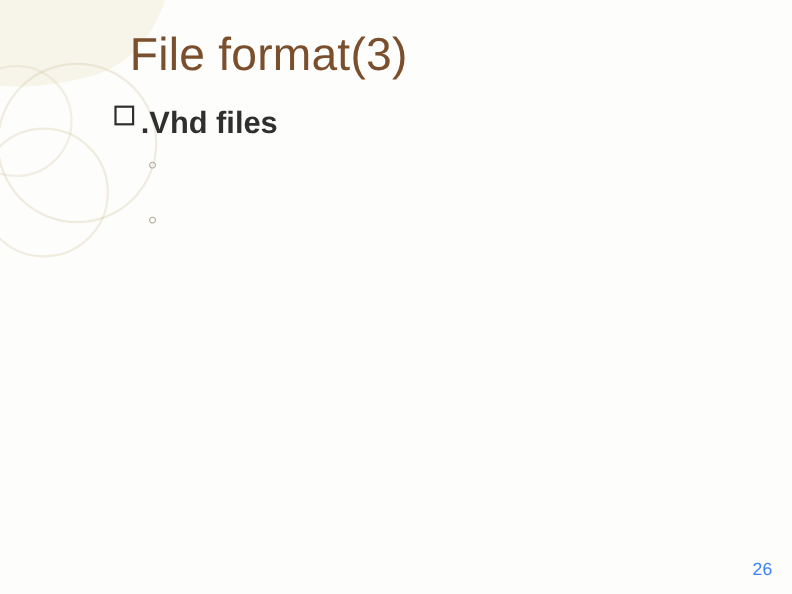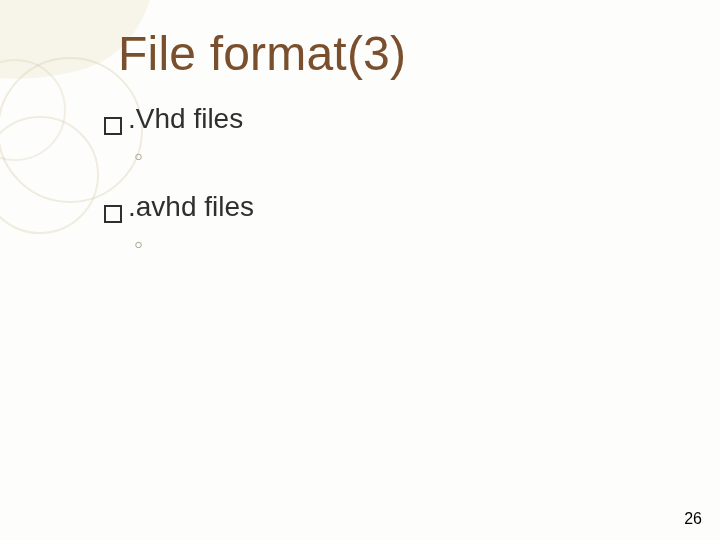--- a/index.html
+++ b/index.html
@@ -12,34 +12,34 @@
   .decor {
     position: absolute;
     inset: 0;
     pointer-events: none;
   }
   .slide {
     position: relative;
     padding: 26px 40px 0 118px;
   }
   .title {
-    font-size: 48px;
+    font-size: 42px;
     line-height: 1.15;
     font-weight: 400;
     color: #7a4f2d;
     margin-bottom: 22px;
     letter-spacing: 0.2px;
   }
   .item-heading {
     font-size: 28px;
-    font-weight: 400;
+    font-weight: 700;
     color: #2f2f2f;
     margin: 14px 0 6px -14px;
     display: flex;
-    align-items: flex-end;
+    align-items: flex-start;
   }
   .bullet-sq {
     display: inline-block;
     width: 18px;
     height: 18px;
     border: 2px solid #2f2f2f;
     margin-right: 6px;
     flex: 0 0 auto;
   }
   .sub {
@@ -53,21 +53,21 @@
   .ring {
     color: #b3af9a;
     flex: 0 0 auto;
     margin-right: 6px;
   }
   .page-num {
     position: absolute;
     right: 18px;
     bottom: 12px;
     font-size: 16px;
-    color: #000000;
+    color: #3b82f6;
   }
 </style>
 </head>
 <body>
 
 <svg class="decor" width="720" height="540" viewBox="0 0 720 540">
   <path d="M0 0 H150 C140 30 120 60 80 70 C50 78 20 80 0 78 Z" fill="rgba(225,210,170,0.20)"></path>
   <circle cx="70" cy="130" r="72" fill="none" stroke="rgba(210,195,155,0.30)" stroke-width="2"></circle>
   <circle cx="40" cy="175" r="58" fill="none" stroke="rgba(210,195,155,0.28)" stroke-width="2"></circle>
   <circle cx="15" cy="110" r="50" fill="none" stroke="rgba(210,195,155,0.25)" stroke-width="2"></circle>
@@ -77,22 +77,18 @@
   <h1 class="title">File format(3)</h1>
 
   <div class="item-heading">
     <span class="bullet-sq"></span>
     <span>.Vhd files</span>
   </div>
   <div class="sub">
     <span class="ring">◦</span>
   </div>
 
-  <div class="item-heading">
-    <span class="bullet-sq"></span>
-    <span>.avhd files</span>
-  </div>
   <div class="sub">
     <span class="ring">◦</span>
   </div>
 </div>
 
 <div class="page-num">26</div>
 
 </body></html>

